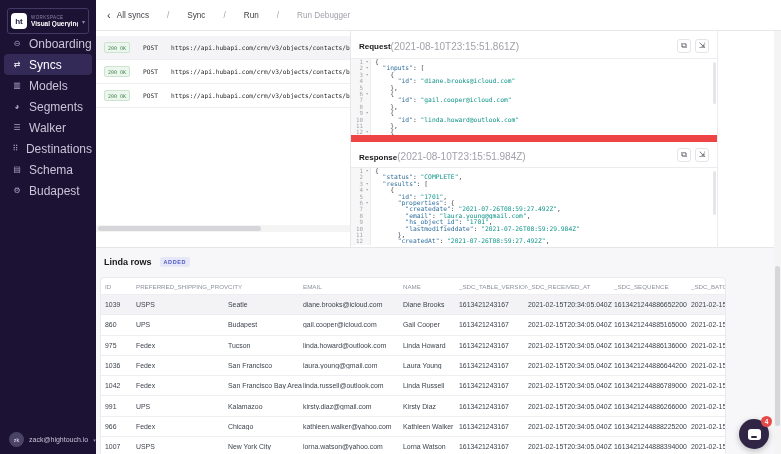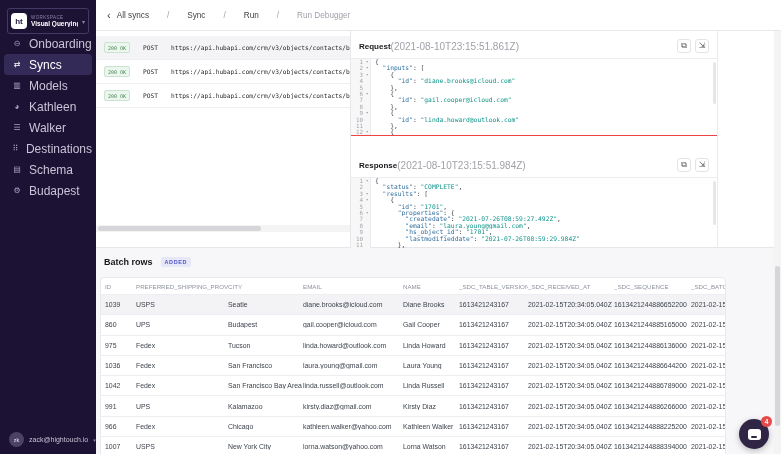--- a/index.html
+++ b/index.html
@@ -64,21 +64,21 @@
              color:#27272a; margin-left:13px; white-space:nowrap; overflow:hidden; }
   .hscroll { position:absolute; left:0; top:194px; width:254px; height:7px;
              background:#f4f4f5; }
   .hthumb { position:absolute; left:2px; top:1px; width:163px; height:5px;
             background:#d6d6da; border-radius:2.5px; cursor:pointer; }
 
   .panels { position:absolute; left:255px; top:0; width:367px; height:217px;
             border-right:1px solid #ececf0; }
   .panel-header { display:flex; align-items:center; 
                   padding:8px 8px 5px 8px; }
-  .panel-header.second { border-top:1px solid #ef4444; padding-top:22px; }
+  .panel-header.second { border-top:7px solid #ef4444; padding-top:6px;align-items:flex-end; }
   .ph-title { font-size:8px; font-weight:bold; color:#18181b; }
   .ph-ts { font-size:10px; color:#a1a1aa; }
   .ph-btns { margin-left:auto; display:flex; gap:4px; }
   .icon-btn { width:14px; height:14px; border:1px solid #e4e4e7; border-radius:3px;
               background:#fff; color:#52525b; font-size:8px; line-height:1;
               display:flex; align-items:center; justify-content:center; cursor:pointer; }
   .code { position:relative; border-top:1px solid #ececf0; overflow:hidden;
           font-family:"DejaVu Sans Mono", monospace; }
   .code.req { height:77px; }
   .code.res { height:81px; border-top:none; border-top:1px solid #ececf0; }
@@ -158,21 +158,21 @@
         <div class="nav-item active">
           <span class="nav-icon">⇄</span>
           <span class="nav-label">Syncs</span>
         </div>
         <div class="nav-item">
           <span class="nav-icon">▥</span>
           <span class="nav-label">Models</span>
         </div>
         <div class="nav-item">
           <span class="nav-icon">◕</span>
-          <span class="nav-label">Kathleen</span>
+          <span class="nav-label">Segments</span>
         </div>
         <div class="nav-item">
           <span class="nav-icon">☰</span>
           <span class="nav-label">Walker</span>
         </div>
         <div class="nav-item">
           <span class="nav-icon">⠿</span>
           <span class="nav-label">Destinations</span>
         </div>
         <div class="nav-item">
@@ -366,21 +366,21 @@
             <span class="lnum">12</span>
             <span class="lfold"></span>
             <span class="lcode"><span class="tok-pln">      </span><span class="tok-key">"createdAt"</span><span class="tok-pln">: </span><span class="tok-str">"2021-07-26T08:59:27.492Z"</span><span class="tok-pln">,</span></span>
           </div>
         </div>
     </section>
   </div>
 
   <section class="batch">
     <div class="batch-head">
-      <span class="batch-title">Batch rows</span>
+      <span class="batch-title">Linda rows</span>
       <span class="batch-badge">ADDED</span>
     </div>
     <div class="table">
       <div class="tr thead-row" id="thead">
           <div class="th">ID</div>
           <div class="th">PREFERRED_SHIPPING_PROVIDER</div>
           <div class="th">CITY</div>
           <div class="th">EMAIL</div>
           <div class="th">NAME</div>
           <div class="th">_SDC_TABLE_VERSION</div>

